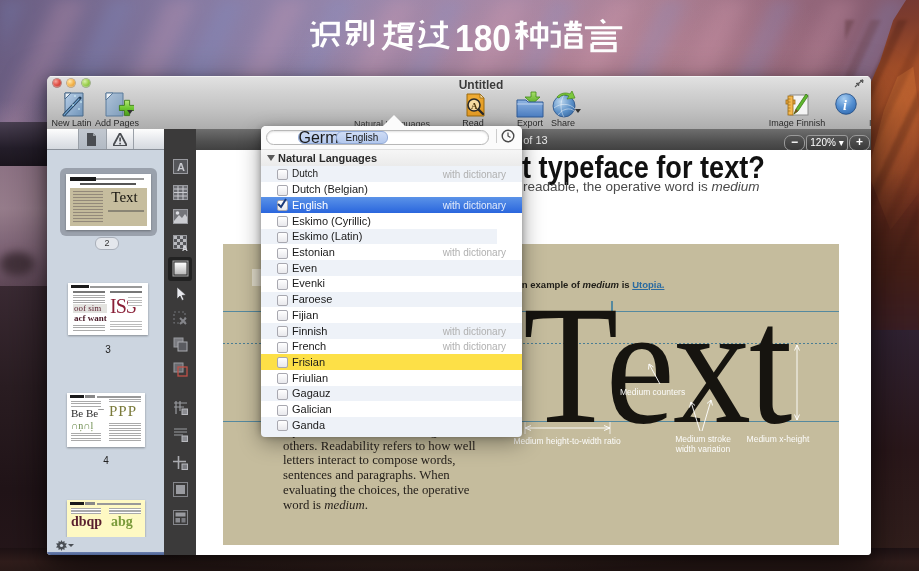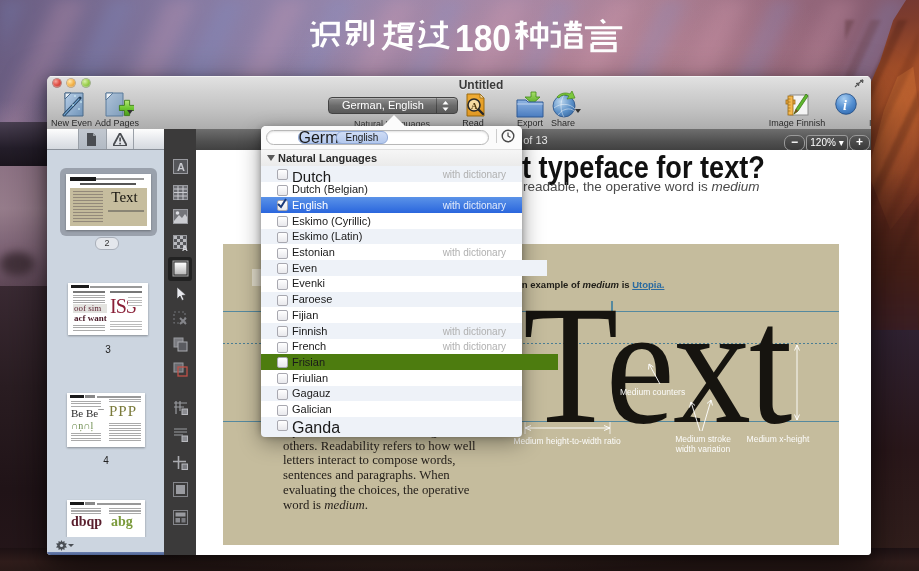--- a/index.html
+++ b/index.html
@@ -141,50 +141,41 @@
       </defs>
     <path d="M3 23 L19 6" stroke="#1e3a55" stroke-width="3" stroke-linecap="round"></path>
     <path d="M3 23 L18 7" stroke="#6fa0cc" stroke-width="1.2" stroke-linecap="round"></path>
     <g fill="#dff">
       <circle cx="14" cy="4" r="0.8"></circle>
         <circle cx="20" cy="10" r="0.8"></circle>
         <circle cx="12" cy="13" r="0.8"></circle>
         <circle cx="18" cy="17" r="0.8"></circle>
     </g>
   </svg>
-  <div class="abs" style="left:-35.5px;top:42px;width:120px;text-align:center;font-size:9px;color:#2a2a2a;">New Even</div>
+  <div class="abs" style="left:-35.5px;top:42px;width:120px;text-align:center;font-size:9px;color:#2a2a2a;">New Latin</div>
 
   <svg class="abs" style="left:57px;top:15px;" width="30" height="27" viewBox="0 0 30 27">
     <path d="M2 2 L19 2 L19 25 L2 25 Z" fill="url(#apg)" stroke="#5a7a9a" stroke-width="1"></path>
     <path d="M2 2 L9 2 L2 9 Z" fill="#eef2f6" stroke="#5a7a9a" stroke-width="1"></path>
     <defs>
         <linearGradient id="apg" x1="0" y1="0" x2="1" y2="1">
       <stop offset="0" stop-color="#b0c4da"></stop>
           <stop offset="1" stop-color="#7e9cba"></stop>
         </linearGradient>
       <linearGradient id="plg" x1="0" y1="0" x2="0" y2="1">
       <stop offset="0" stop-color="#b8e87a"></stop>
           <stop offset=".5" stop-color="#6fc832"></stop>
           <stop offset="1" stop-color="#4a9a1c"></stop>
         </linearGradient>
       </defs>
     <path d="M14 14 h6 v-6 h6 v6 h6 v6 h-6 v6 h-6 v-6 h-6 Z" transform="translate(3.5,2.5) scale(0.85)" fill="url(#plg)" stroke="#3a7a12" stroke-width="1"></path>
   </svg>
   <div class="abs" style="left:10px;top:42px;width:120px;text-align:center;font-size:9px;color:#2a2a2a;">Add Pages</div>
   <div class="abs" style="left:80px;top:34px;width:0;height:0;border-left:3.5px solid transparent;border-right:3.5px solid transparent;border-top:4px solid #333;"></div>
 
-  <div class="abs" style="left:281px;top:21px;width:128px;height:15px;border-radius:4px;
-    background:linear-gradient(180deg,#939393,#6b6b6b 50%,#5a5a5a);border:1px solid #444;box-shadow:inset 0 1px 0 rgba(255,255,255,.3);">
-    <div class="abs" style="left:0;top:1px;width:108px;text-align:center;font-size:11px;color:#fff;">German, English</div>
-    <div class="abs" style="left:107px;top:0;width:1px;height:15px;background:rgba(0,0,0,.3);"></div>
-    <svg class="abs" style="left:111.5px;top:2.5px;" width="9" height="10" viewBox="0 0 9 10">
-      <path d="M4.5 0 L7.5 3.5 L1.5 3.5 Z" fill="#fff"></path>
-        <path d="M4.5 10 L1.5 6.5 L7.5 6.5 Z" fill="#fff"></path>
-    </svg>
-  </div>
   <div class="abs" style="left:285px;top:43px;width:120px;text-align:center;font-size:9px;color:#3a3a3a;">Natural Languages</div>
 
   <svg class="abs" style="left:419px;top:17px;" width="20" height="24" viewBox="0 0 20 24">
     <path d="M1 1 L14 1 L18 5 L18 23 L1 23 Z" fill="url(#rdg)" stroke="#9a6a10" stroke-width="1"></path>
     <path d="M14 1 L14 5 L18 5 Z" fill="#f5dea8" stroke="#9a6a10" stroke-width=".8"></path>
     <defs>
         <radialGradient id="rdg" cx=".4" cy=".3" r="1">
           <stop offset="0" stop-color="#f2b33c"></stop>
           <stop offset="1" stop-color="#dd8f18"></stop>
         </radialGradient>
@@ -305,21 +296,21 @@
     <div class="abs" style="left:4px;top:8px;width:30px;height:6px;background:repeating-linear-gradient(180deg,#aaa 0 1px,#fff 1px 2.5px);"></div>
     <div class="abs" style="left:4px;top:14px;font-family:'Liberation Serif',serif;font-size:11px;color:#2a2a2a;">Be Be¯</div>
     <div class="abs" style="left:4px;top:27px;font-family:'Liberation Serif',serif;font-size:10px;color:#6a8a4a;">∩ṇ∩ḷ</div>
     <div class="abs" style="left:4px;top:40px;width:30px;height:8px;background:repeating-linear-gradient(180deg,#aaa 0 1px,#fff 1px 2.5px);"></div>
     <div class="abs" style="left:42px;top:6px;width:32px;height:5px;background:repeating-linear-gradient(180deg,#aaa 0 1px,#fff 1px 2.5px);"></div>
     <div class="abs" style="left:42px;top:10px;font-family:'Liberation Serif',serif;font-size:15px;color:#7a7a3a;letter-spacing:1px;">PPP</div>
     <div class="abs" style="left:42px;top:30px;width:32px;height:18px;background:repeating-linear-gradient(180deg,#aaa 0 1px,#fff 1px 2.5px);"></div>
   </div>
   <div class="abs" style="left:20px;top:379px;width:78px;text-align:center;font-size:10px;color:#222;">4</div>
 
-  <div class="abs" style="left:20px;top:424px;width:78px;height:37px;background:#ffffff;box-shadow:0 1px 2px rgba(0,0,0,.35);overflow:hidden;">
+  <div class="abs" style="left:20px;top:424px;width:78px;height:37px;background:#fef9c3;box-shadow:0 1px 2px rgba(0,0,0,.35);overflow:hidden;">
     <div class="abs" style="left:3px;top:2px;width:14px;height:3px;background:#1a1a1a;"></div>
     <div class="abs" style="left:18px;top:2px;width:10px;height:3px;background:#888;"></div>
     <div class="abs" style="left:30px;top:3px;width:44px;height:1.5px;background:#999;"></div>
     <div class="abs" style="left:4px;top:8px;width:30px;height:6px;background:repeating-linear-gradient(180deg,#aaa 0 1px,#fff 1px 2.5px);"></div>
     <div class="abs" style="left:42px;top:8px;width:32px;height:6px;background:repeating-linear-gradient(180deg,#aaa 0 1px,#fff 1px 2.5px);"></div>
     <div class="abs" style="left:4px;top:14px;font-family:'Liberation Serif',serif;font-weight:bold;font-size:14px;color:#5a1f2e;">dbqp</div>
     <div class="abs" style="left:44px;top:14px;font-family:'Liberation Serif',serif;font-weight:bold;font-size:14px;color:#7a9a3a;">abg</div>
   </div>
 
   <div class="abs" style="left:0;top:461px;width:117px;height:15px;background:#ccd5e0;"></div>
@@ -488,49 +479,49 @@
     <path d="M7 3.5 L7 7 L9.5 8.5" stroke="#4a4a4a" stroke-width="1.2" fill="none"></path>
   </svg>
 
   <div class="abs" style="left:0;top:23px;width:261px;height:17px;background:linear-gradient(180deg,#f6f6f6,#eaeaea);border-top:1px solid #e0e0e0;border-bottom:1px solid #d8d8d8;">
     <div class="abs" style="left:6px;top:5px;width:0;height:0;border-left:4px solid transparent;border-right:4px solid transparent;border-top:6px solid #5a5a5a;"></div>
     <div class="abs" style="left:17px;top:2px;font-size:11px;font-weight:bold;color:#2a2a2a;">Natural Languages</div>
   </div>
   <div id="rows" class="abs" style="left:0;top:40px;width:261px;">
       <div class="abs" style="left:0;top:0px;width:261px;height:15.7px;background:#eef2f8;">
         <div class="abs" style="left:16px;top:3px;width:9px;height:9px;border-radius:2px;background:linear-gradient(180deg,#fff,#e8e8ec);border:1px solid #a8a8b0;"></div>
-        <div class="abs" style="left:31px;top:1.5px;font-size:15px;color:#1a1a1a;">Dutch</div>
+        <div class="abs" style="left:31px;top:1.5px;font-size:10px;color:#1a1a1a;">Dutch</div>
         <div class="abs" style="right:16px;top:2.5px;font-size:10px;color:#b0b0b0;">with dictionary</div>
       </div>
       <div class="abs" style="left:0;top:15.7px;width:261px;height:15.7px;background:#fff;">
         <div class="abs" style="left:16px;top:3px;width:9px;height:9px;border-radius:2px;background:linear-gradient(180deg,#fff,#e8e8ec);border:1px solid #a8a8b0;"></div>
         <div class="abs" style="left:31px;top:1.5px;font-size:11px;color:#1a1a1a;">Dutch (Belgian)</div>
       </div>
       <div class="abs" style="left:0;top:31.4px;width:261px;height:15.7px;background:linear-gradient(180deg,#5b93e8,#2a66dd);">
         <div class="abs" style="left:16px;top:3px;width:9px;height:9px;border-radius:2px;background:linear-gradient(180deg,#fff,#e8e8ec);border:1px solid #a8a8b0;"></div>
         <svg class="abs" style="left:15px;top:0px;" width="13" height="13" viewBox="0 0 13 13">
           <path d="M2 7 L5 10 L10 2" stroke="#1a3a7a" stroke-width="2" fill="none"></path>
         </svg>
         <div class="abs" style="left:31px;top:1.5px;font-size:11px;color:#fff;">English</div>
         <div class="abs" style="right:16px;top:2.5px;font-size:10px;color:rgba(255,255,255,.85);">with dictionary</div>
       </div>
       <div class="abs" style="left:0;top:47.099999999999994px;width:261px;height:15.7px;background:#fff;">
         <div class="abs" style="left:16px;top:3px;width:9px;height:9px;border-radius:2px;background:linear-gradient(180deg,#fff,#e8e8ec);border:1px solid #a8a8b0;"></div>
         <div class="abs" style="left:31px;top:1.5px;font-size:11px;color:#1a1a1a;">Eskimo (Cyrillic)</div>
       </div>
-      <div class="abs" style="left:0;top:62.8px;width:261px;height:15.7px;background:#eef2f8;">
+      <div class="abs" style="left:0;top:62.8px;width:236px;height:15.7px;background:#eef2f8;">
         <div class="abs" style="left:16px;top:3px;width:9px;height:9px;border-radius:2px;background:linear-gradient(180deg,#fff,#e8e8ec);border:1px solid #a8a8b0;"></div>
         <div class="abs" style="left:31px;top:1.5px;font-size:11px;color:#1a1a1a;">Eskimo (Latin)</div>
       </div>
       <div class="abs" style="left:0;top:78.5px;width:261px;height:15.7px;background:#fff;">
         <div class="abs" style="left:16px;top:3px;width:9px;height:9px;border-radius:2px;background:linear-gradient(180deg,#fff,#e8e8ec);border:1px solid #a8a8b0;"></div>
         <div class="abs" style="left:31px;top:1.5px;font-size:11px;color:#1a1a1a;">Estonian</div>
         <div class="abs" style="right:16px;top:2.5px;font-size:10px;color:#b0b0b0;">with dictionary</div>
       </div>
-      <div class="abs" style="left:0;top:94.19999999999999px;width:286px;height:15.7px;background:#eef2f8;">
+      <div class="abs" style="left:0;top:94.19999999999999px;width:261px;height:15.7px;background:#eef2f8;">
         <div class="abs" style="left:16px;top:3px;width:9px;height:9px;border-radius:2px;background:linear-gradient(180deg,#fff,#e8e8ec);border:1px solid #a8a8b0;"></div>
         <div class="abs" style="left:31px;top:1.5px;font-size:11px;color:#1a1a1a;">Even</div>
       </div>
       <div class="abs" style="left:0;top:109.89999999999999px;width:261px;height:21px;background:#fff;border-radius:7px;">
         <div class="abs" style="left:16px;top:3px;width:9px;height:9px;border-radius:2px;background:linear-gradient(180deg,#fff,#e8e8ec);border:1px solid #a8a8b0;"></div>
         <div class="abs" style="left:31px;top:1.5px;font-size:11px;color:#1a1a1a;">Evenki</div>
       </div>
       <div class="abs" style="left:0;top:125.6px;width:261px;height:15.7px;background:#eef2f8;">
         <div class="abs" style="left:16px;top:3px;width:9px;height:9px;border-radius:2px;background:linear-gradient(180deg,#fff,#e8e8ec);border:1px solid #a8a8b0;"></div>
         <div class="abs" style="left:31px;top:1.5px;font-size:11px;color:#1a1a1a;">Faroese</div>
@@ -542,35 +533,35 @@
       <div class="abs" style="left:0;top:157px;width:261px;height:15.7px;background:#eef2f8;">
         <div class="abs" style="left:16px;top:3px;width:9px;height:9px;border-radius:2px;background:linear-gradient(180deg,#fff,#e8e8ec);border:1px solid #a8a8b0;"></div>
         <div class="abs" style="left:31px;top:1.5px;font-size:11px;color:#1a1a1a;">Finnish</div>
         <div class="abs" style="right:16px;top:2.5px;font-size:10px;color:#b0b0b0;">with dictionary</div>
       </div>
       <div class="abs" style="left:0;top:172.7px;width:261px;height:15.7px;background:#fff;">
         <div class="abs" style="left:16px;top:3px;width:9px;height:9px;border-radius:2px;background:linear-gradient(180deg,#fff,#e8e8ec);border:1px solid #a8a8b0;"></div>
         <div class="abs" style="left:31px;top:1.5px;font-size:11px;color:#1a1a1a;">French</div>
         <div class="abs" style="right:16px;top:2.5px;font-size:10px;color:#b0b0b0;">with dictionary</div>
       </div>
-      <div class="abs" style="left:0;top:188.39999999999998px;width:261px;height:15.7px;background:#4d7c0f;padding-left:36px;">
+      <div class="abs" style="left:0;top:188.39999999999998px;width:261px;height:15.7px;background:#fde047;">
         <div class="abs" style="left:16px;top:3px;width:9px;height:9px;border-radius:2px;background:linear-gradient(180deg,#fff,#e8e8ec);border:1px solid #a8a8b0;"></div>
         <div class="abs" style="left:31px;top:1.5px;font-size:11px;color:#1a1a1a;">Frisian</div>
       </div>
       <div class="abs" style="left:0;top:204.1px;width:261px;height:15.7px;background:#fff;">
         <div class="abs" style="left:16px;top:3px;width:9px;height:9px;border-radius:2px;background:linear-gradient(180deg,#fff,#e8e8ec);border:1px solid #a8a8b0;"></div>
         <div class="abs" style="left:31px;top:1.5px;font-size:11px;color:#1a1a1a;">Friulian</div>
       </div>
       <div class="abs" style="left:0;top:219.79999999999998px;width:261px;height:15.7px;background:#eef2f8;">
         <div class="abs" style="left:16px;top:3px;width:9px;height:9px;border-radius:2px;background:linear-gradient(180deg,#fff,#e8e8ec);border:1px solid #a8a8b0;"></div>
         <div class="abs" style="left:31px;top:1.5px;font-size:11px;color:#1a1a1a;">Gagauz</div>
       </div>
       <div class="abs" style="left:0;top:235.5px;width:261px;height:15.7px;background:#fff;">
         <div class="abs" style="left:16px;top:3px;width:9px;height:9px;border-radius:2px;background:linear-gradient(180deg,#fff,#e8e8ec);border:1px solid #a8a8b0;"></div>
         <div class="abs" style="left:31px;top:1.5px;font-size:11px;color:#1a1a1a;">Galician</div>
       </div>
       <div class="abs" style="left:0;top:251.2px;width:261px;height:15.7px;background:#eef2f8;">
         <div class="abs" style="left:16px;top:3px;width:9px;height:9px;border-radius:2px;background:linear-gradient(180deg,#fff,#e8e8ec);border:1px solid #a8a8b0;"></div>
-        <div class="abs" style="left:31px;top:1.5px;font-size:16px;color:#1a1a1a;">Ganda</div>
+        <div class="abs" style="left:31px;top:1.5px;font-size:11px;color:#1a1a1a;">Ganda</div>
       </div>
       <div class="abs" style="left:0;top:266.9px;width:261px;height:4px;background:#eef2f8;border-radius:0 0 5px 5px;"></div>
     </div>
 </div>
 
 </body></html>

